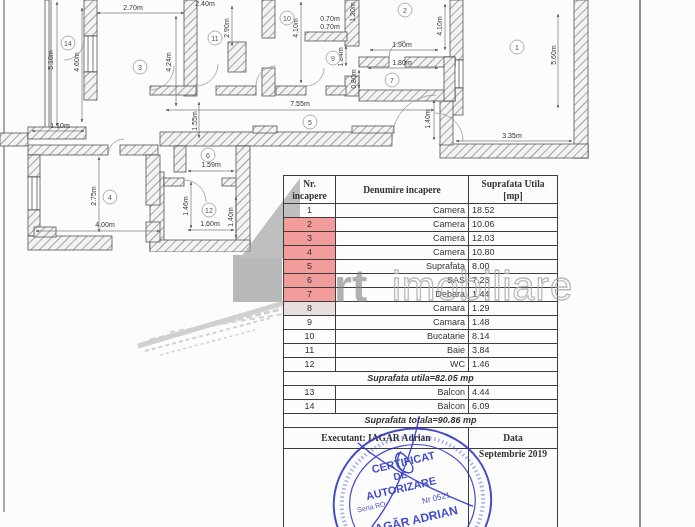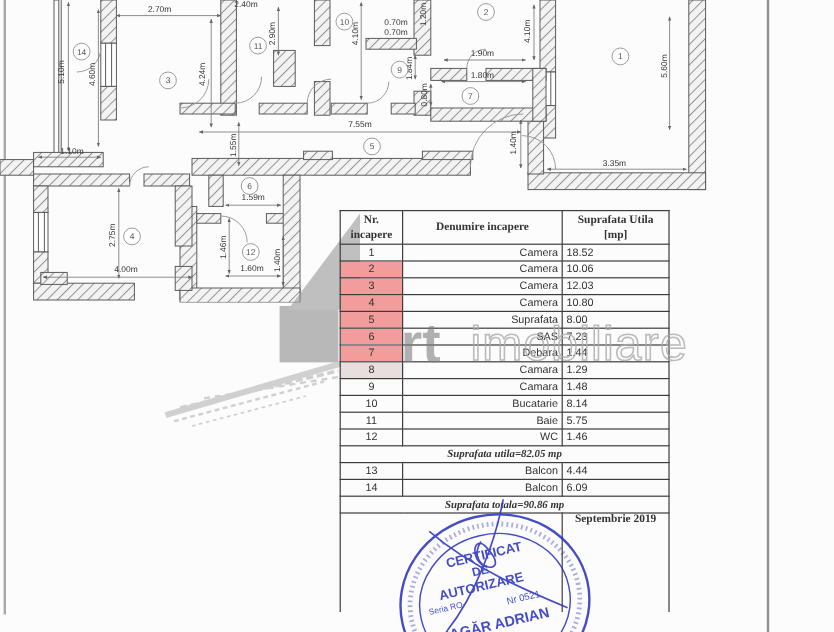--- a/index.html
+++ b/index.html
@@ -13,21 +13,21 @@
       border-collapse:collapse;table-layout:fixed;background:transparent;}
   .room-table td,.room-table th{border:1px solid #3c3c3c;padding:0 3px;font-size:9px;
       height:13px;line-height:11px;overflow:hidden;white-space:nowrap;}
   .room-table th{font-family:"Liberation Serif",serif;font-weight:bold;font-size:9.5px;
       text-align:center;height:27px;line-height:12px;white-space:normal;}
   .c-nr{width:50px;text-align:center;}
   .c-name{width:129px;text-align:right;}
   .c-area{width:83px;}
   .hl-red{background:#f29c9c;}
   .hl-gray{background:#e7dede;}
-  .sum-row td{font-family:Liberation Serif, serif;font-style:italic;font-weight:bold;
+  .sum-row td{font-family:Liberation Sans, sans-serif;font-style:italic;font-weight:bold;
       text-align:center;font-size:9px;}
   .exec-row td{font-family:"Liberation Serif",serif;font-weight:bold;text-align:center;
       font-size:9.5px;height:20px;}
   .date-row td{font-family:"Liberation Serif",serif;font-weight:bold;text-align:center;
       font-size:9.5px;height:82px;vertical-align:top;border-bottom:none;}
   #wm-over{z-index:3;pointer-events:none;}
   #stamp-svg{z-index:4;pointer-events:none;}
 </style>
 </head>
 <body>
@@ -285,21 +285,21 @@
           <td class="c-area">1.48</td>
         </tr>
         <tr>
           <td class="c-nr">10</td>
           <td class="c-name">Bucatarie</td>
           <td class="c-area">8.14</td>
         </tr>
         <tr>
           <td class="c-nr">11</td>
           <td class="c-name">Baie</td>
-          <td class="c-area">5.75</td>
+          <td class="c-area">3.84</td>
         </tr>
         <tr>
           <td class="c-nr">12</td>
           <td class="c-name">WC</td>
           <td class="c-area">1.46</td>
         </tr>
       </tbody>
     <tbody>
       <tr class="sum-row">
         <td colspan="3">Suprafata utila=82.05 mp</td>
@@ -313,20 +313,24 @@
         </tr>
         <tr>
           <td class="c-nr">14</td>
           <td class="c-name">Balcon</td>
           <td class="c-area">6.09</td>
         </tr>
       </tbody>
     <tbody>
       <tr class="sum-row">
         <td colspan="3">Suprafata totala=90.86 mp</td>
+      </tr>
+      <tr class="exec-row">
+        <td colspan="2">Executant: IAGAR Adrian</td>
+        <td>Data</td>
       </tr>
       <tr class="date-row">
         <td colspan="2"></td>
         <td>Septembrie 2019</td>
       </tr>
     </tbody>
   </table>
 
   <svg id="wm-over" width="695" height="527" viewBox="0 0 695 527">
     <text id="wm-dark" x="334" y="302" font-family="Liberation Sans, sans-serif" font-size="46" font-weight="bold" fill="#7f7f7f" opacity="0.6">rt</text>

